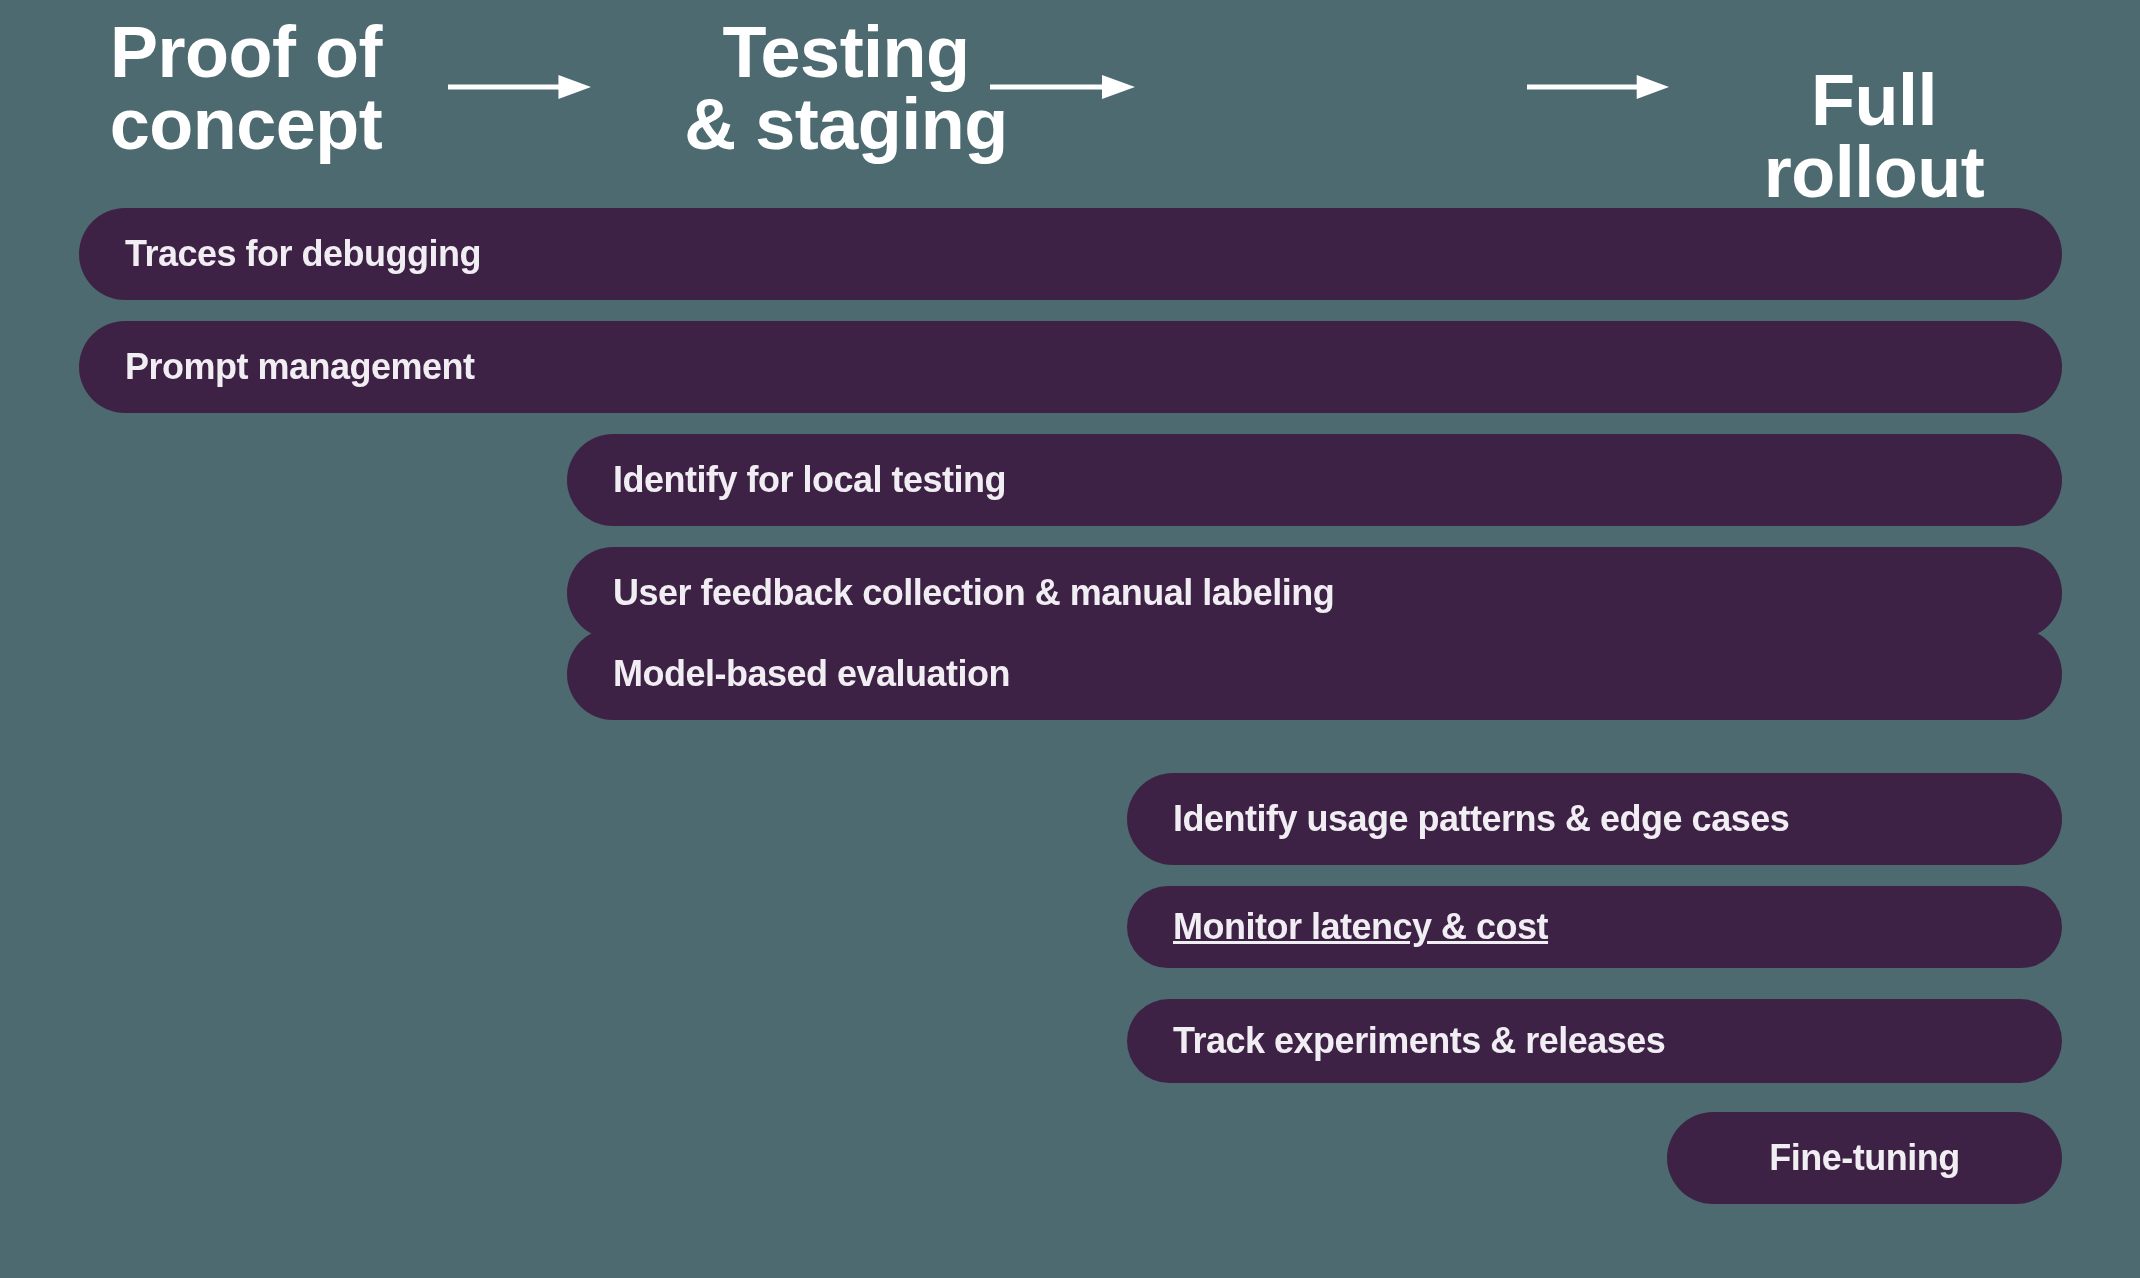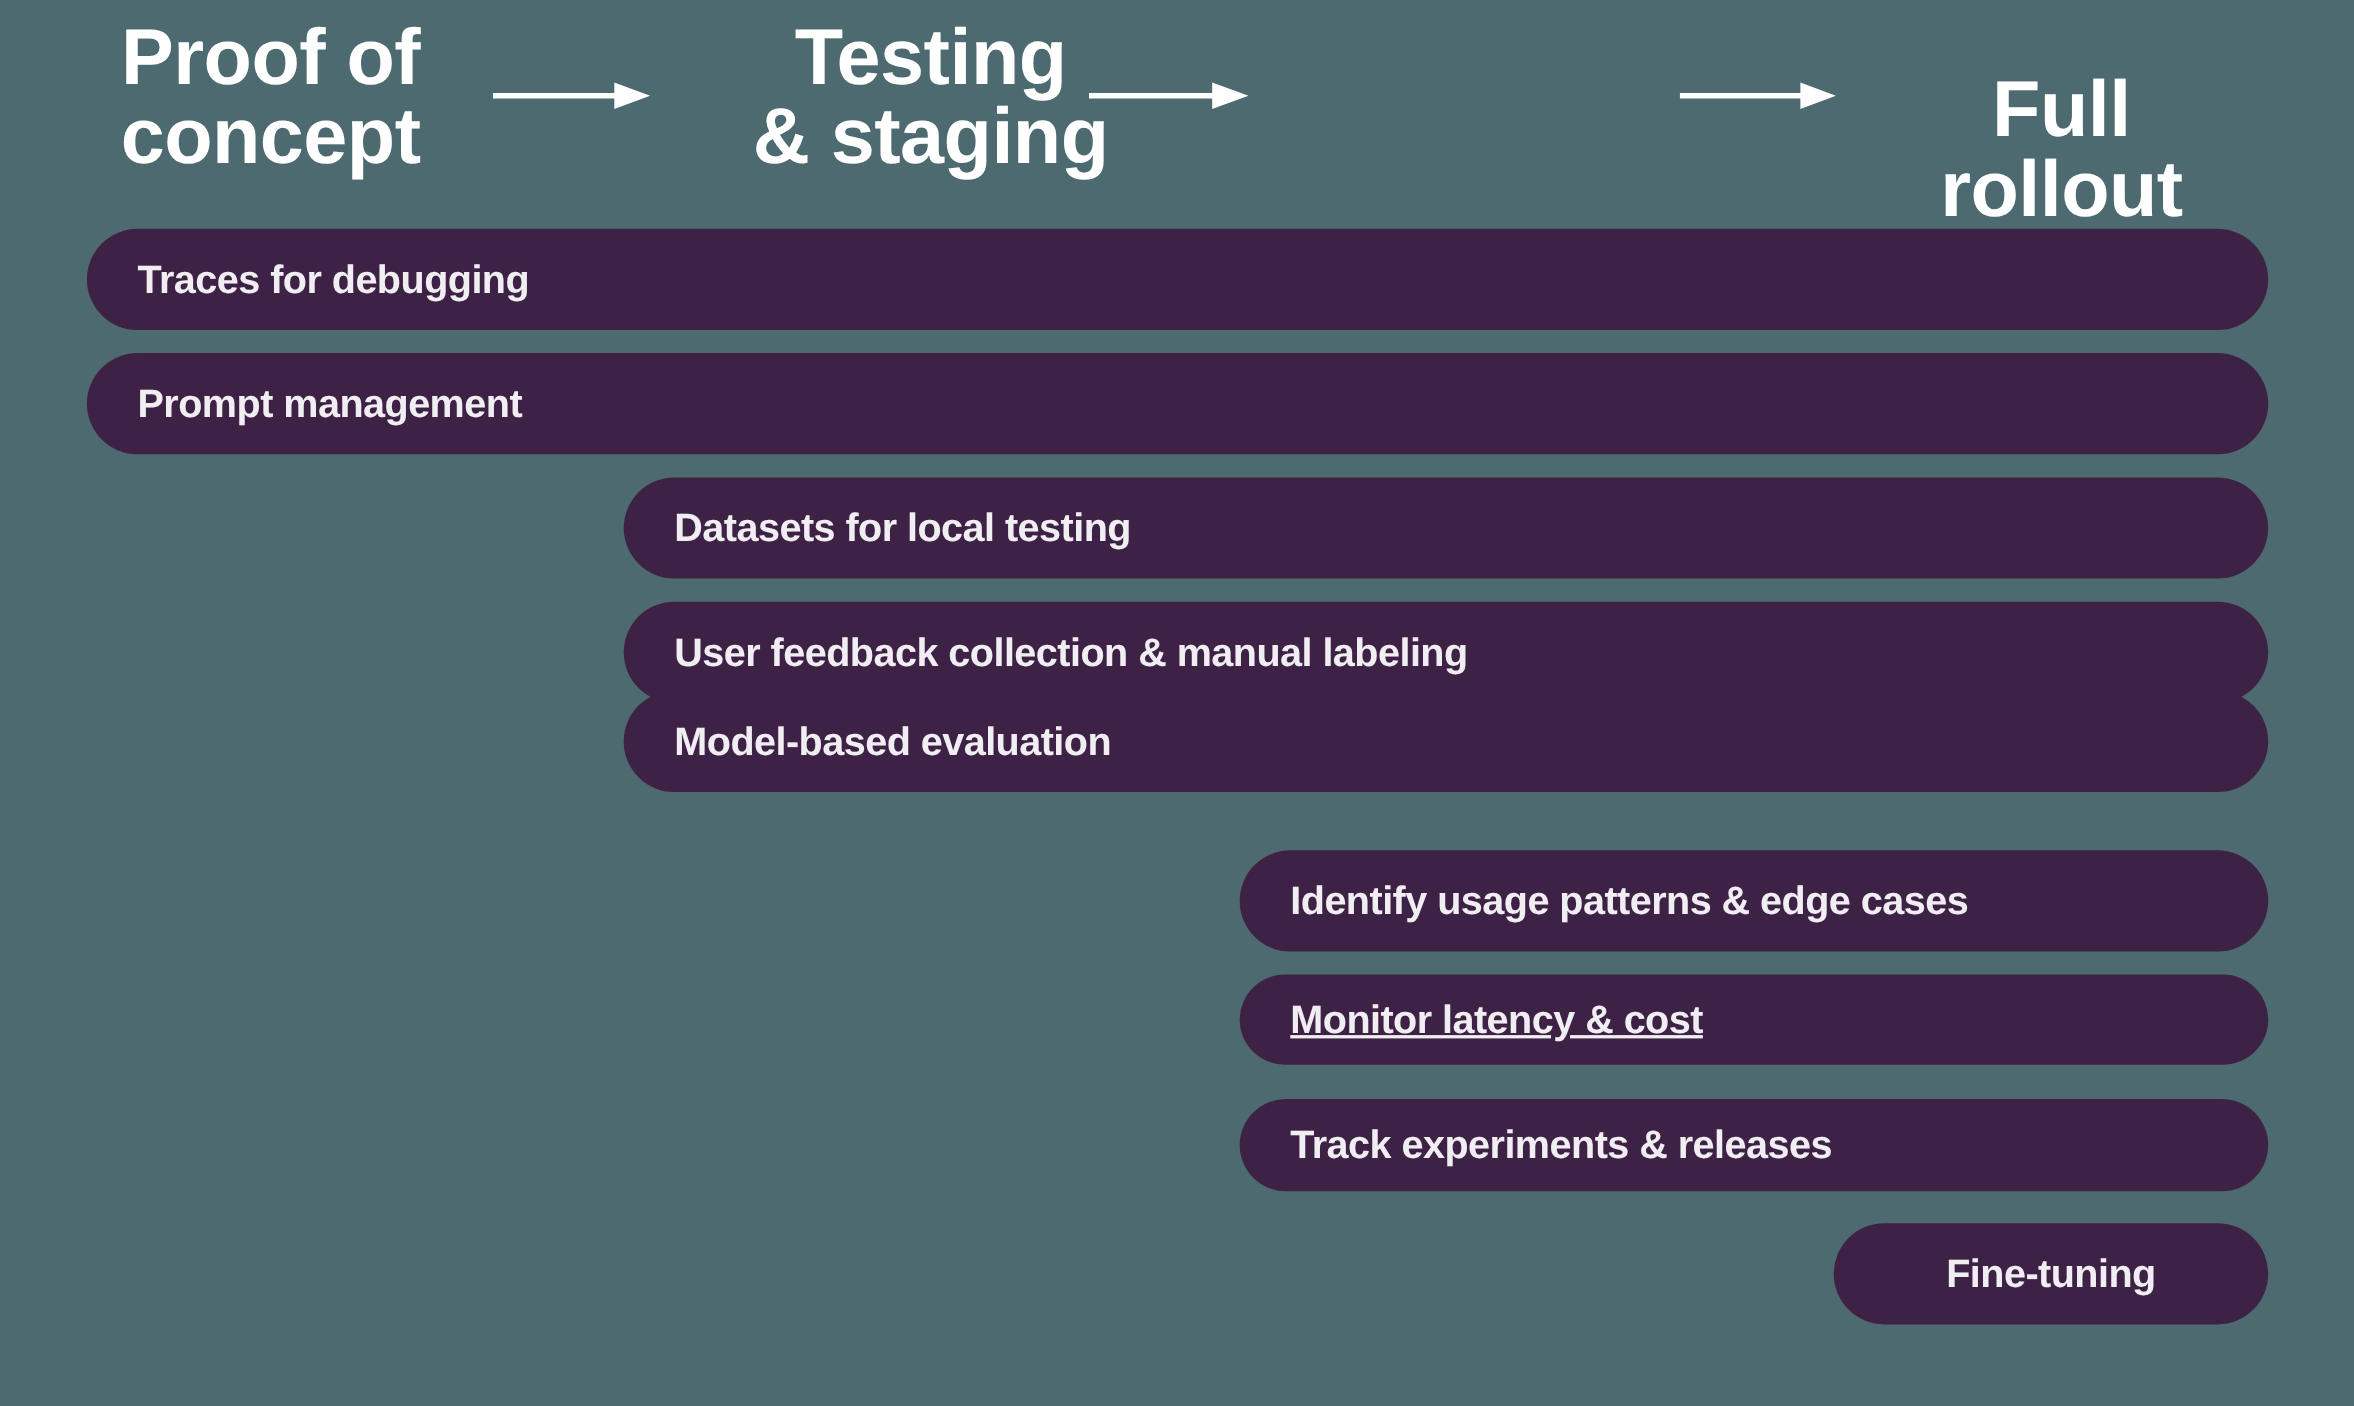--- a/index.html
+++ b/index.html
@@ -81,21 +81,21 @@
     <polygon points="112,3 145,15 112,27" fill="currentColor"></polygon>
   </svg>
 
   <div class="bar" style="left: 79px; top: 208px; width: 1983px; height: 92px;">
     <span>Traces for debugging</span>
   </div>
   <div class="bar" style="left: 79px; top: 321px; width: 1983px; height: 92px;">
     <span>Prompt management</span>
   </div>
   <div class="bar" style="left: 567px; top: 434px; width: 1495px; height: 92px;">
-    <span>Datasets for local testing</span>
+    <span>Identify for local testing</span>
   </div>
   <div class="bar" style="left: 567px; top: 547px; width: 1495px; height: 92px;">
     <span>User feedback collection &amp; manual labeling</span>
   </div>
   <div class="bar" style="left: 567px; top: 628px; width: 1495px; height: 92px;">
     <span>Model-based evaluation</span>
   </div>
   <div class="bar" style="left: 1127px; top: 773px; width: 935px; height: 92px;">
     <span>Identify usage patterns &amp; edge cases</span>
   </div>

